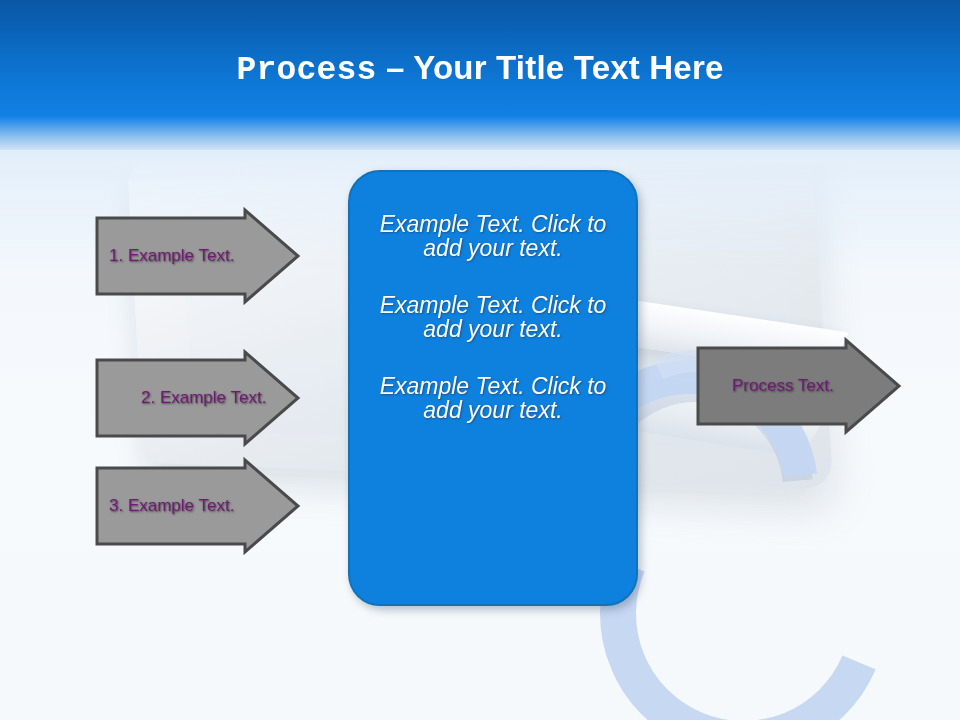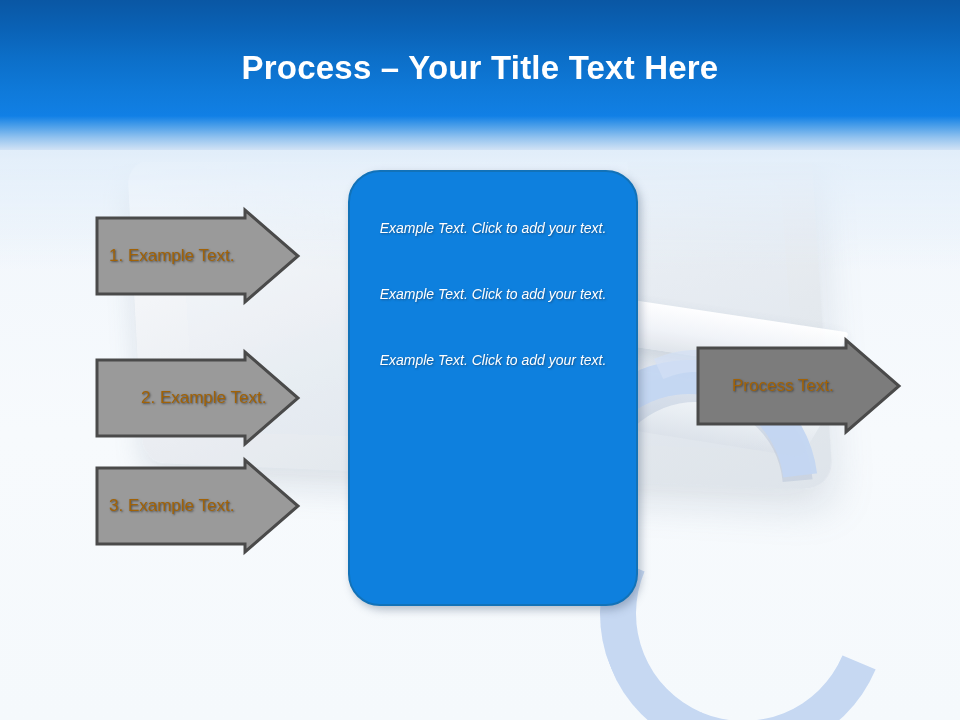--- a/index.html
+++ b/index.html
@@ -161,35 +161,35 @@
   .title {
     position: absolute;
     left: 0; top: 49px;
     width: 960px;
     text-align: center;
     color: #ffffff;
     font-size: 33px;
     letter-spacing: 0.2px;
     white-space: nowrap;
   }
-  .title .strong { font-weight: bold; }
+  .title .strong { font-weight: bold; font-family: Liberation Mono, monospace; }
   .title .light  { font-weight: bold; }
 
   
   .arrow {
     position: absolute;
     display: flex;
     align-items: center;
     box-sizing: border-box;
   }
   .arrow svg { position: absolute; left: 0; top: 0; overflow: visible; }
   .arrow-label {
     position: relative;
     z-index: 2;
-    color: #a16207;
+    color: #701a75;
     font-size: 17px;
     text-shadow: 1px 1px 2px rgba(60,60,60,0.85);
     white-space: nowrap;
   }
 
   .arrow-in  { width: 205px; height: 96px; }
   .arrow-in .arrow-label { margin-left: 14px; }
   .arrow-out { width: 205px; height: 96px; }
   .arrow-out .arrow-label { margin-left: 36px; }
 
@@ -209,22 +209,22 @@
     box-shadow: 3px 4px 9px rgba(60,80,110,0.35);
     box-sizing: border-box;
     display: flex;
     flex-direction: column;
     justify-content: flex-start;
     padding-top: 40px;
   }
   .center-para {
     color: #ffffff;
     font-style: italic;
-    font-size: 14px;
-    line-height: 33px;
+    font-size: 23px;
+    line-height: 24px;
     text-align: center;
     text-shadow: 1px 1px 2px rgba(30,60,95,0.6);
     padding: 0 22px;
     box-sizing: border-box;
   }
   .center-para.p2 { margin-top: 33px; }
   .center-para.p3 { margin-top: 33px; }
 </style>
 </head>
 <body>

